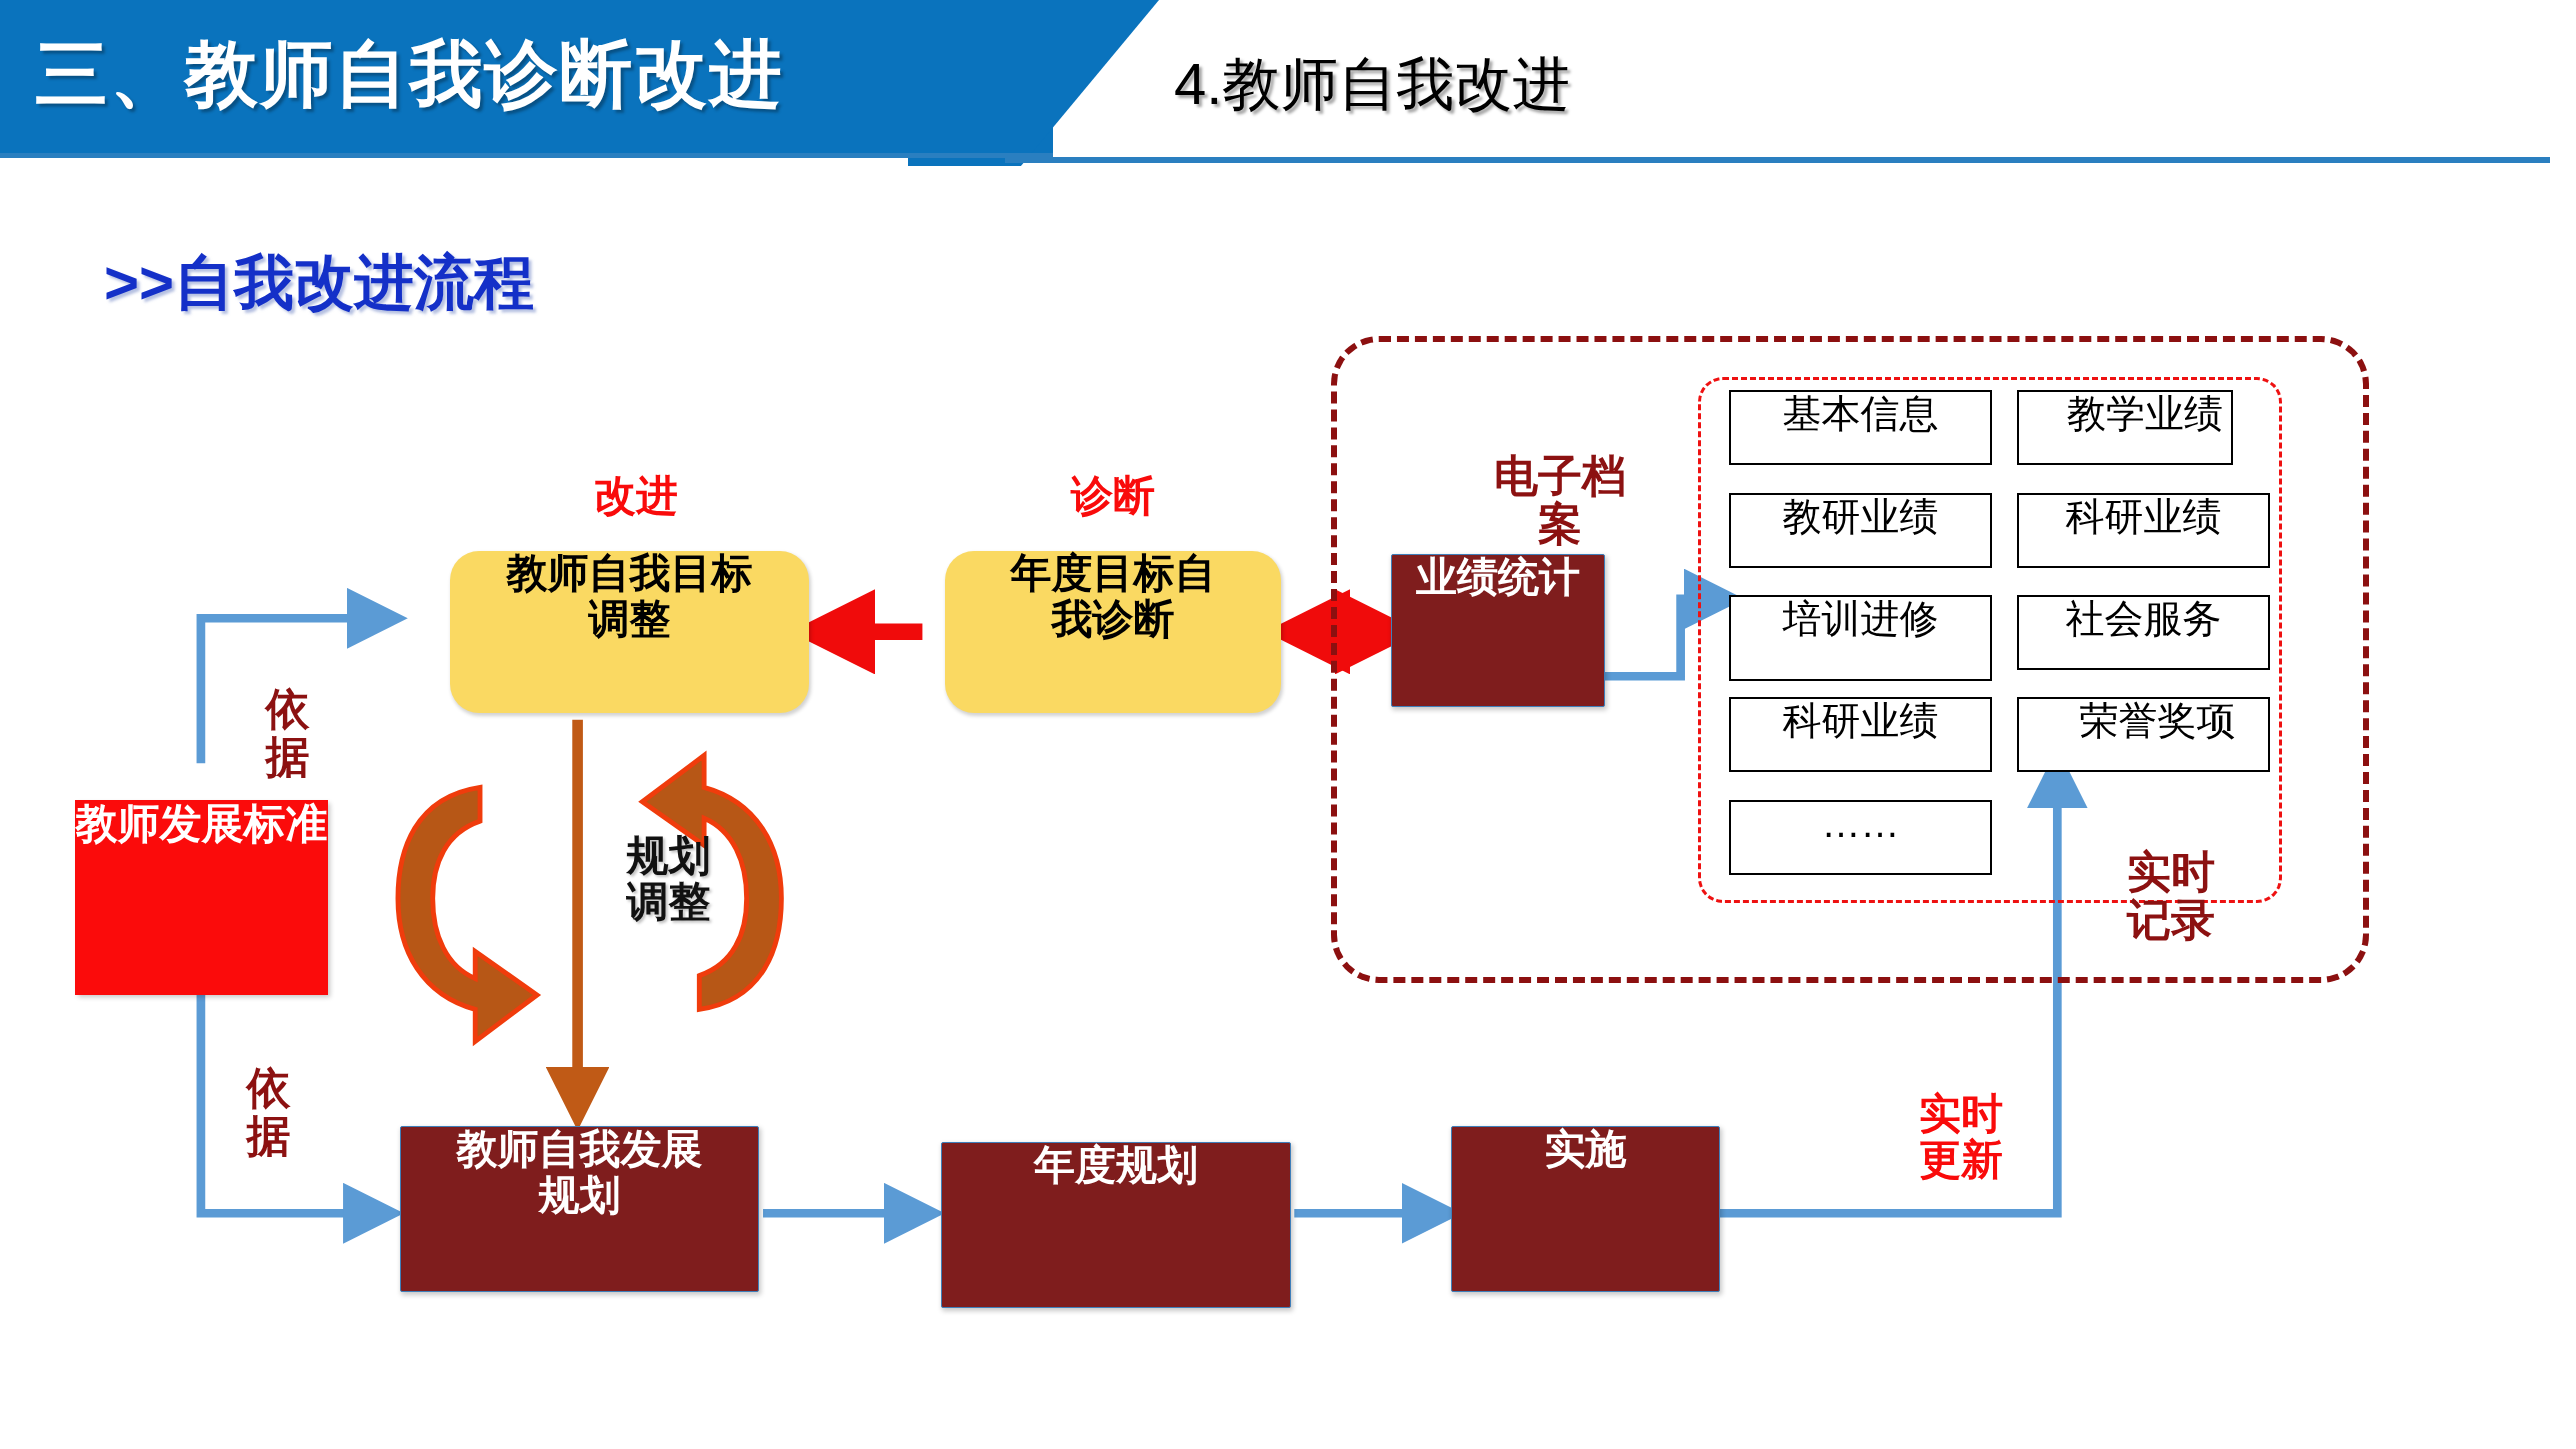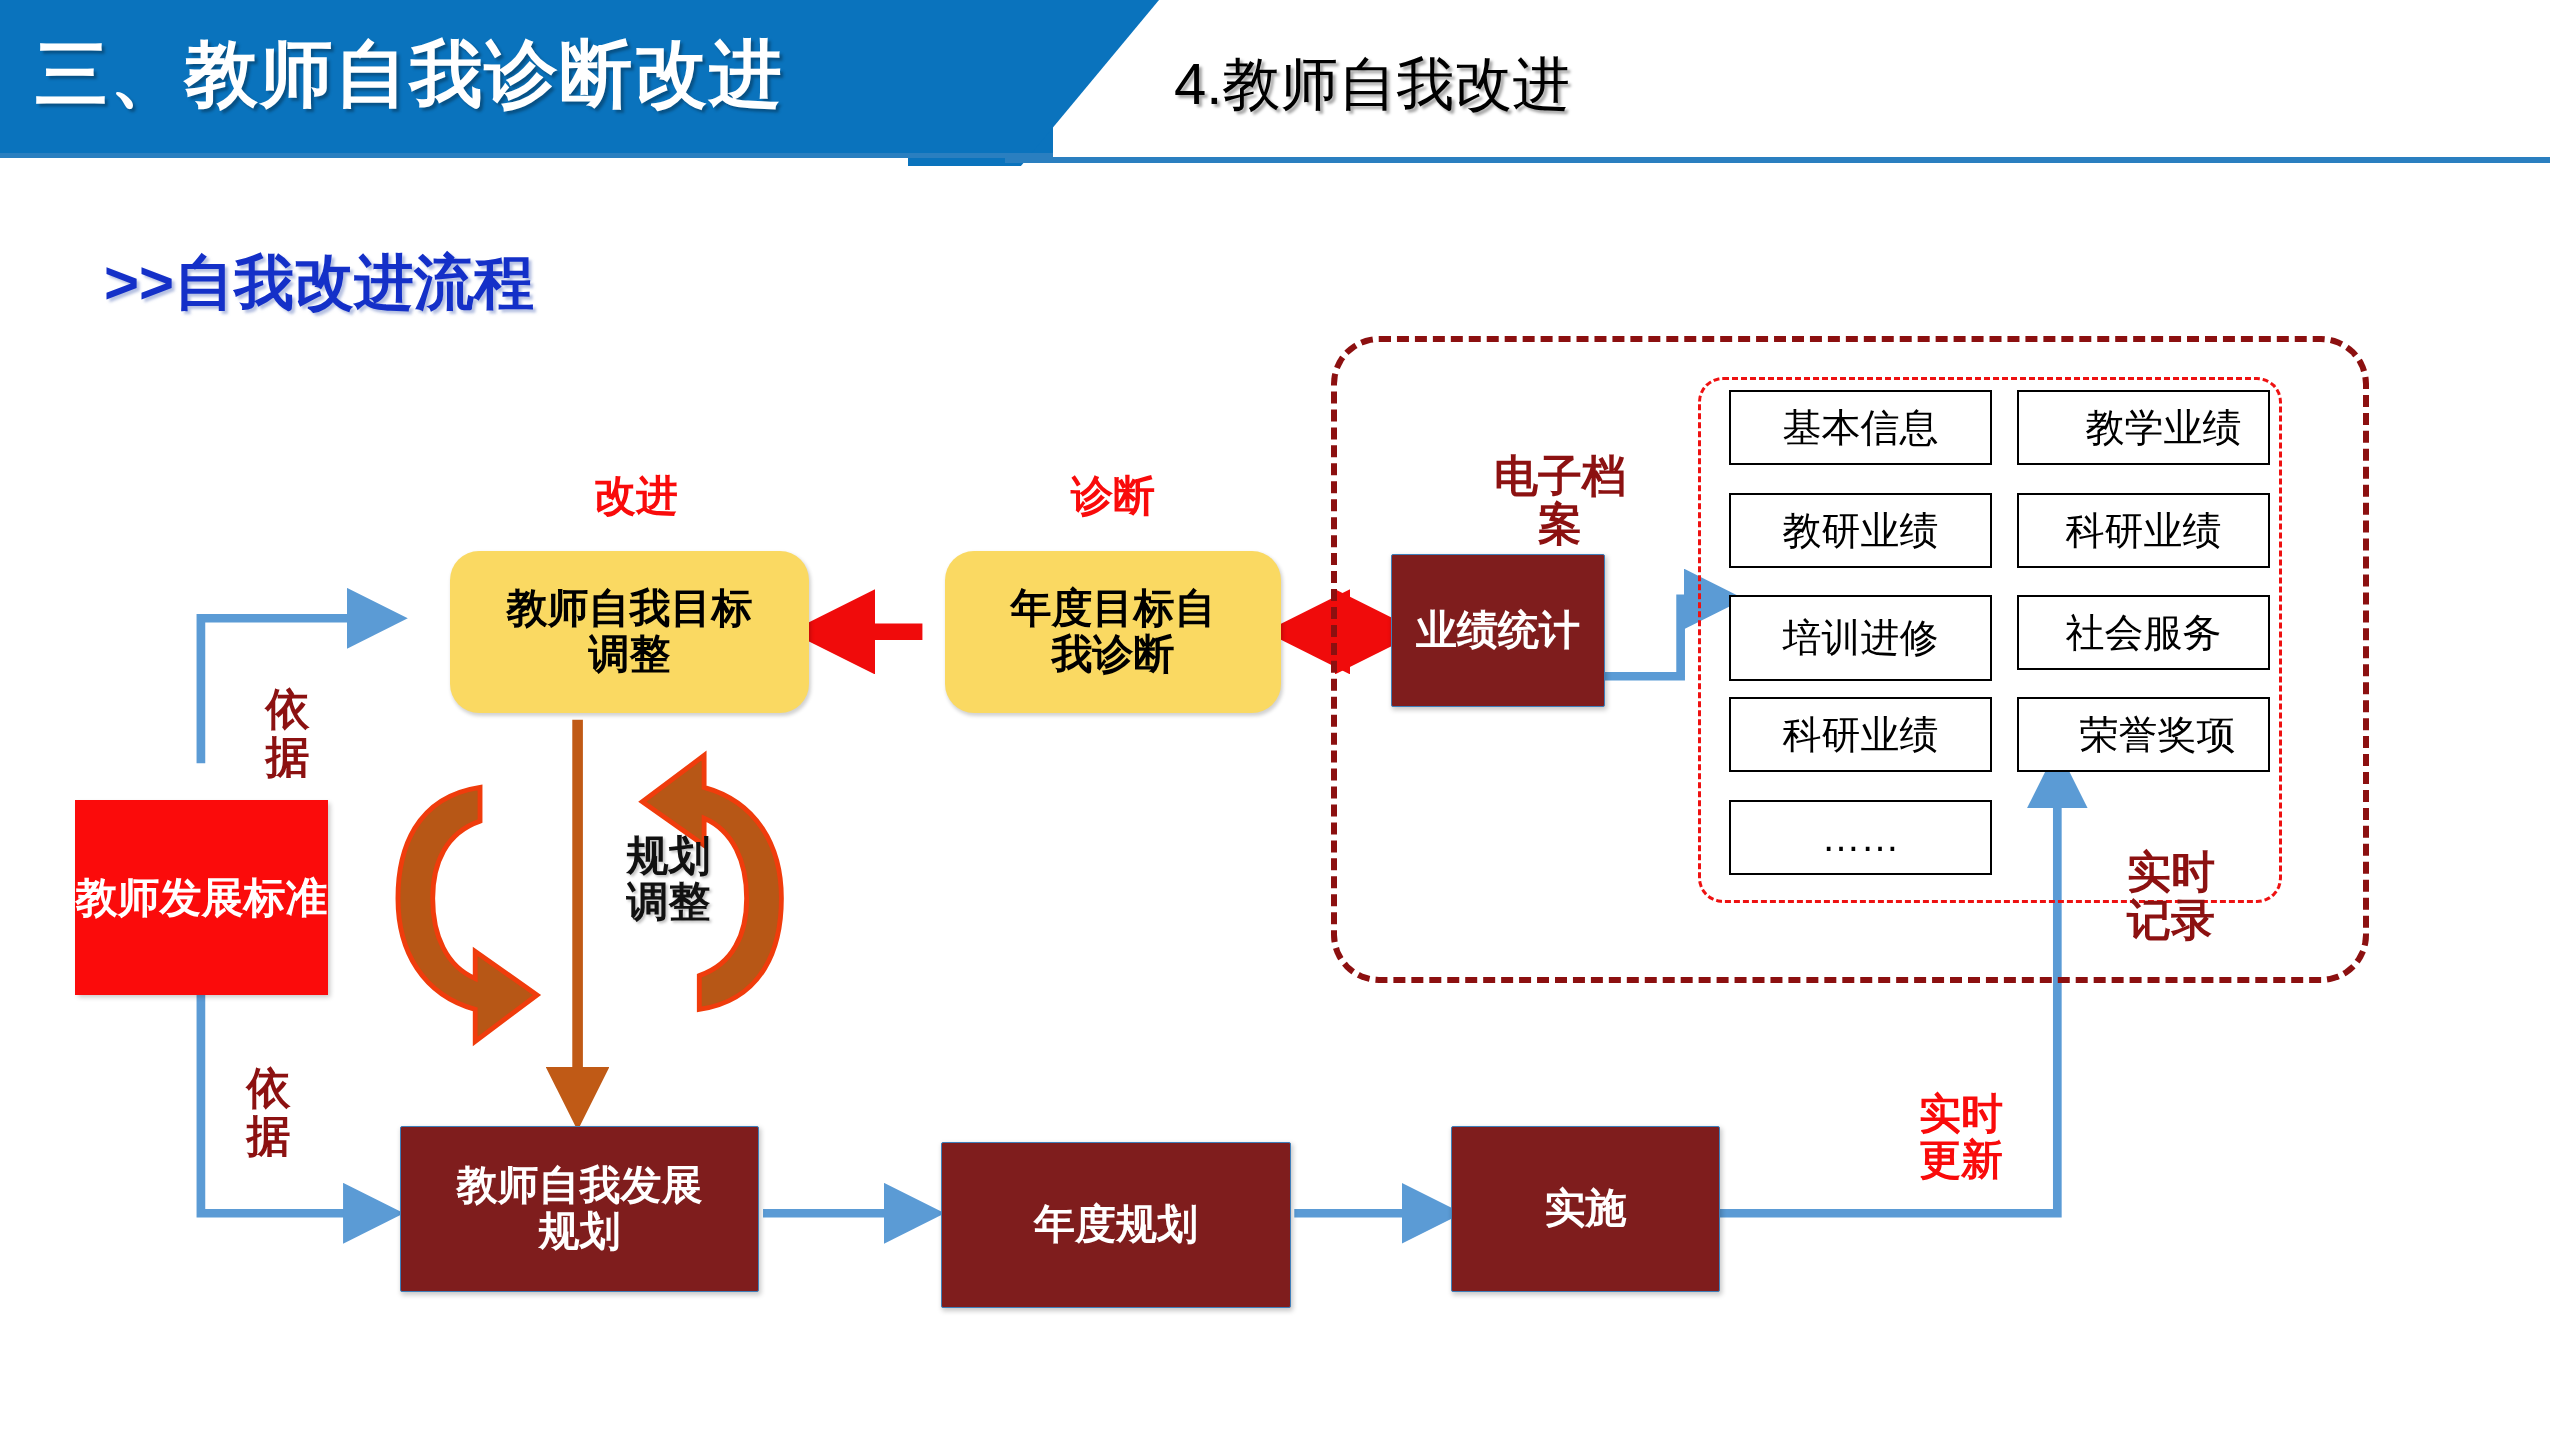--- a/index.html
+++ b/index.html
@@ -17,21 +17,21 @@
   .hdr-sub{position:absolute;left:1174px;top:46px;font-size:58px;color:#000;
            white-space:nowrap;text-shadow:2.9px 2.9px 2.9px rgba(0,0,0,.35);}
   .hdr-rule{position:absolute;left:1005px;top:157px;width:1545px;height:5.8px;background:#2a7fc0;}
   .hdr-rule2{position:absolute;left:0;top:153px;width:1053px;height:4.8px;background:#2a7fc0;}
 
   
   .subtitle{position:absolute;left:104px;top:243px;font-size:60px;color:#1430c8;font-weight:600;
             white-space:nowrap;text-shadow:2.9px 2.9px 2.9px rgba(120,140,200,.55);}
 
   
-  .node{position:absolute;display:flex;align-items:center;justify-content:center;
+  .node{position:absolute;display:flex;justify-content:center;
         text-align:center;line-height:1.12;box-sizing:border-box;}
   .node-yellow{background:#fad962;border-radius:29px;color:#000;font-weight:bold;font-size:41px;
                box-shadow:1.9px 2.9px 3.9px rgba(0,0,0,.18);}
   .node-blue{background:#7f1d1d;border:1.9px solid #3f7fba;border-radius:2px;color:#fff;
              font-weight:bold;font-size:41px;box-shadow:1.9px 2.9px 4.8px rgba(0,0,0,.22);}
   .node-red{background:#fb0b0b;color:#fff;font-weight:bold;font-size:42px;
             box-shadow:2.9px 2.9px 4.8px rgba(0,0,0,.22);}
   .node-white{background:#fff;border:2.9px solid #000;color:#000;font-size:39px;font-weight:400;}
 
   
@@ -135,21 +135,21 @@
   <span>年度规划</span>
 </div>
 
 <div class="node node-blue" style="left:1451px;top:1126px;width:269px;height:166px;">
   <span>实施</span>
 </div>
 
 <div class="node node-white" style="left:1729px;top:390px;width:263px;height:75px;">
   <span>基本信息</span>
   </div>
-<div class="node node-white" style="left:2017px;top:390px;width:253px;height:75px;padding-left:40px;">
+<div class="node node-white" style="left:2017px;top:390px;width:216px;height:75px;padding-left:40px;">
   <span>教学业绩</span>
   </div>
 
 <div class="node node-white" style="left:1729px;top:493px;width:263px;height:75px;">
   <span>教研业绩</span>
   </div>
 <div class="node node-white" style="left:2017px;top:493px;width:253px;height:75px;">
   <span>科研业绩</span>
   </div>
 

